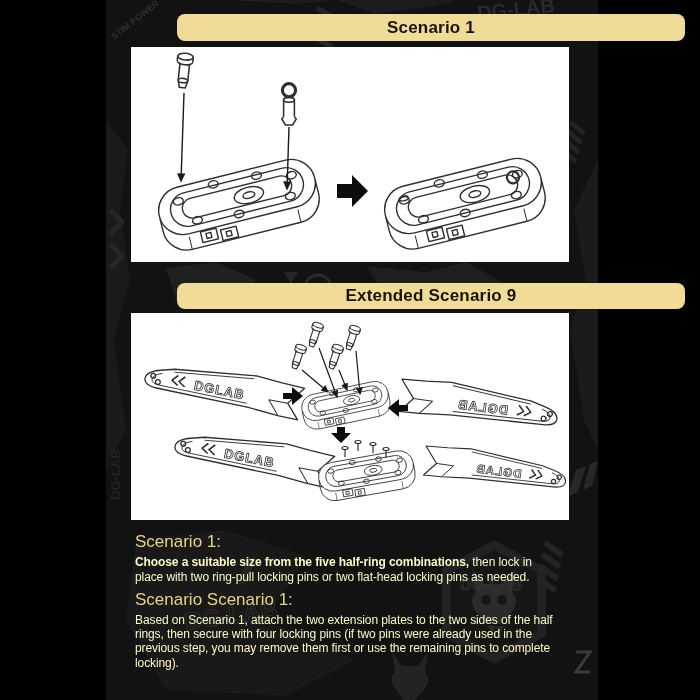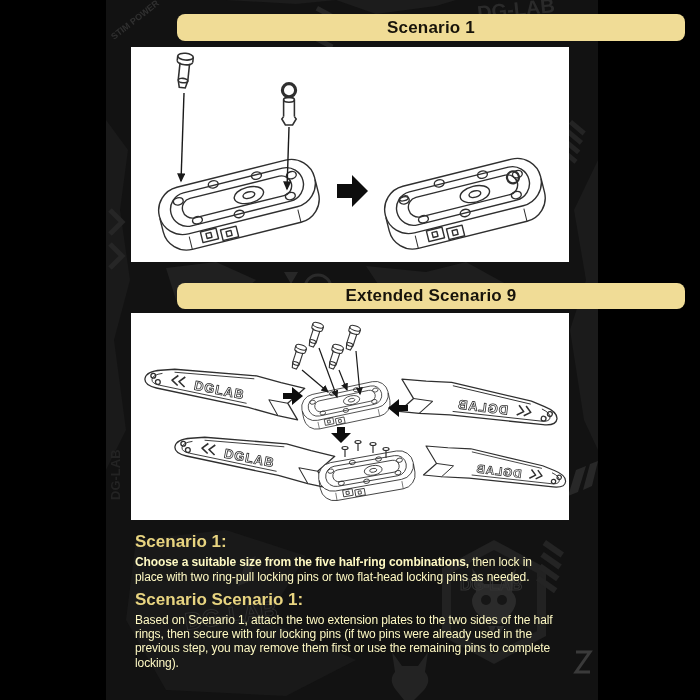--- a/index.html
+++ b/index.html
@@ -9,21 +9,21 @@
   .watermark{position:absolute;left:0;top:0;}
   .banner{position:absolute;left:133px;width:508px;height:27px;background:#f0dc96;
           border-radius:8px;display:flex;align-items:center;justify-content:center;
           font-weight:bold;font-size:17px;color:#17130a;letter-spacing:.2px;margin-left:44px;}
   #banner1{top:14px;}
   #banner2{top:283px;height:26px;}
   .panel{position:absolute;left:131px;width:438px;background:#ffffff;}
   #panel1{top:47px;height:215px;}
   #panel2{top:313px;height:207px;}
   .textblock{position:absolute;left:135px;top:532px;width:436px;}
-  .textblock h2{color:#e8d480;font-size:17px;font-weight:bold;margin:0 0 3px 0;line-height:1.2;}
+  .textblock h2{color:#e8d480;font-size:17px;font-weight:normal;margin:0 0 3px 0;line-height:1.2;}
   .textblock p{color:#fef9c3;font-size:12px;line-height:1.18;letter-spacing:-0.1px;
                margin:0 8px 6px 0;}
   .lead{font-weight:bold;}
   svg text{font-family:"Liberation Sans","DejaVu Sans",sans-serif;}
 </style>
 </head>
 <body>
 
 <div class="stage">
 

